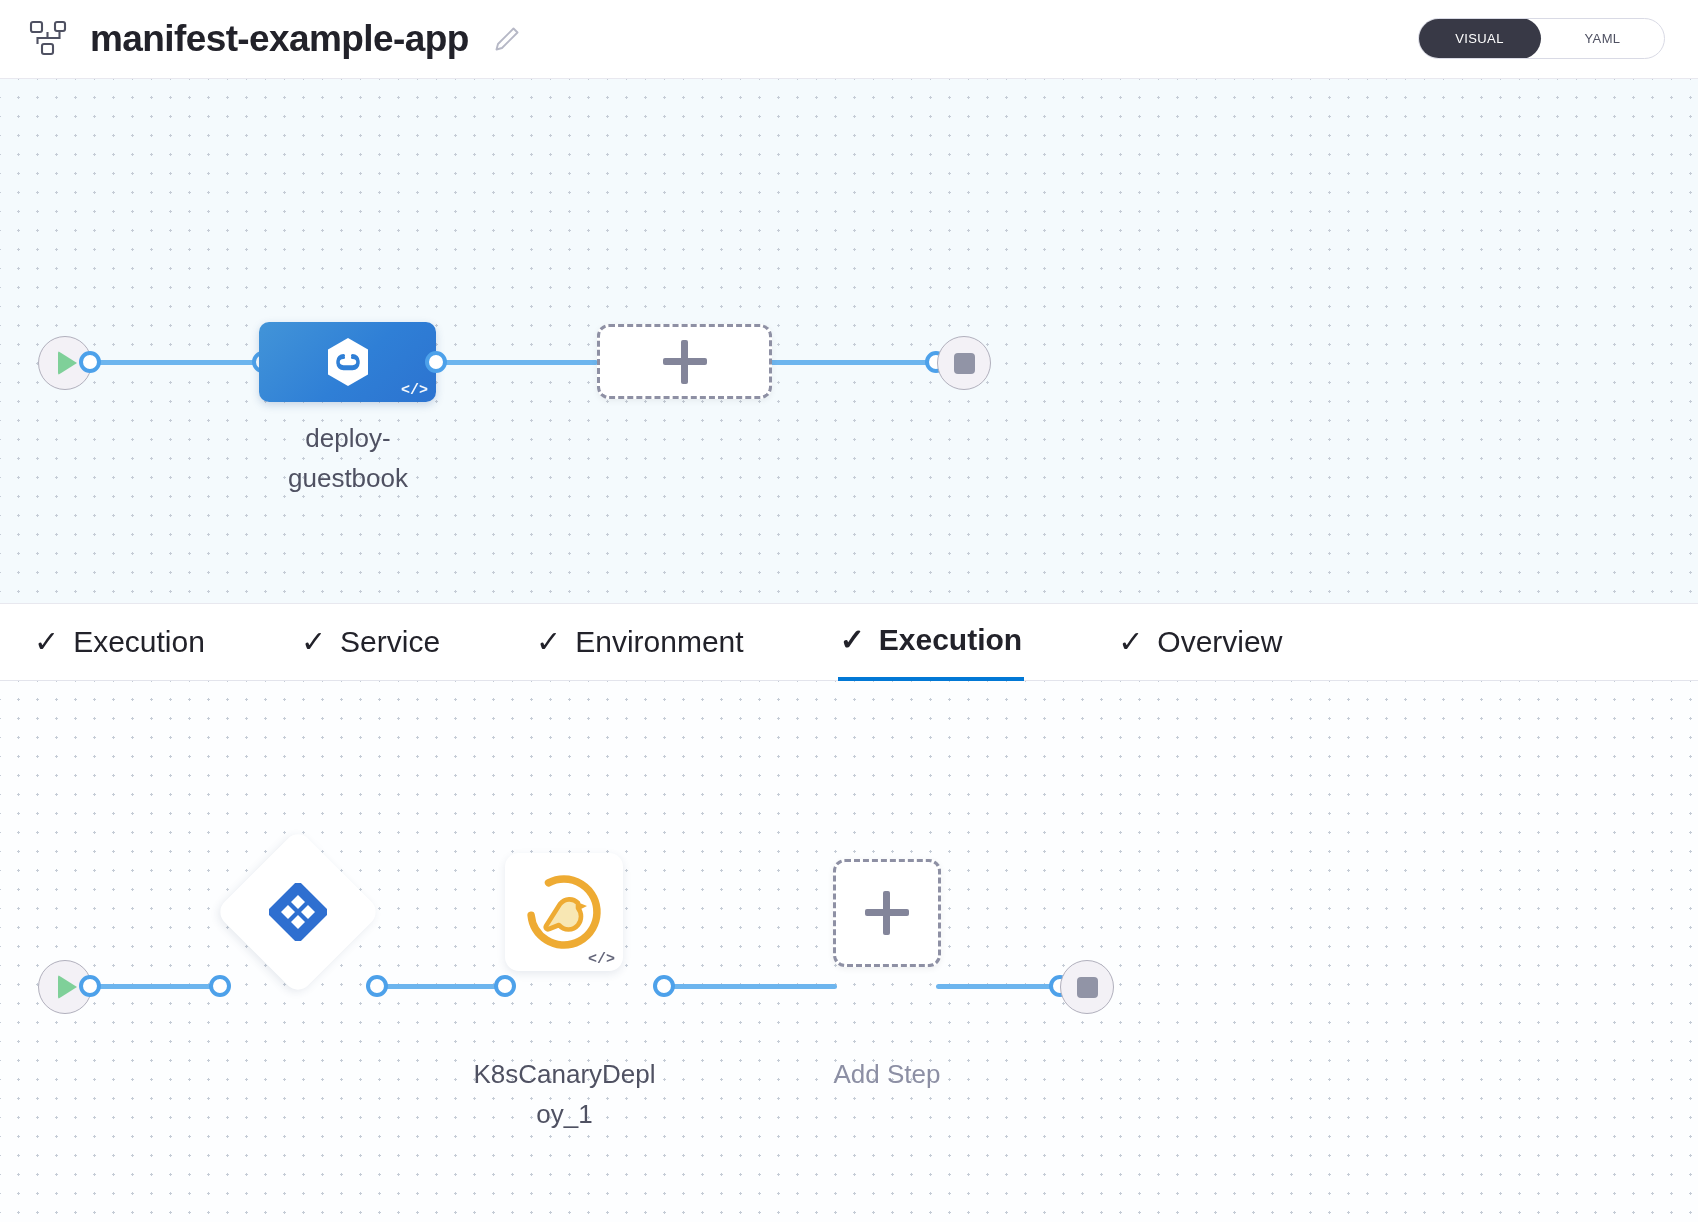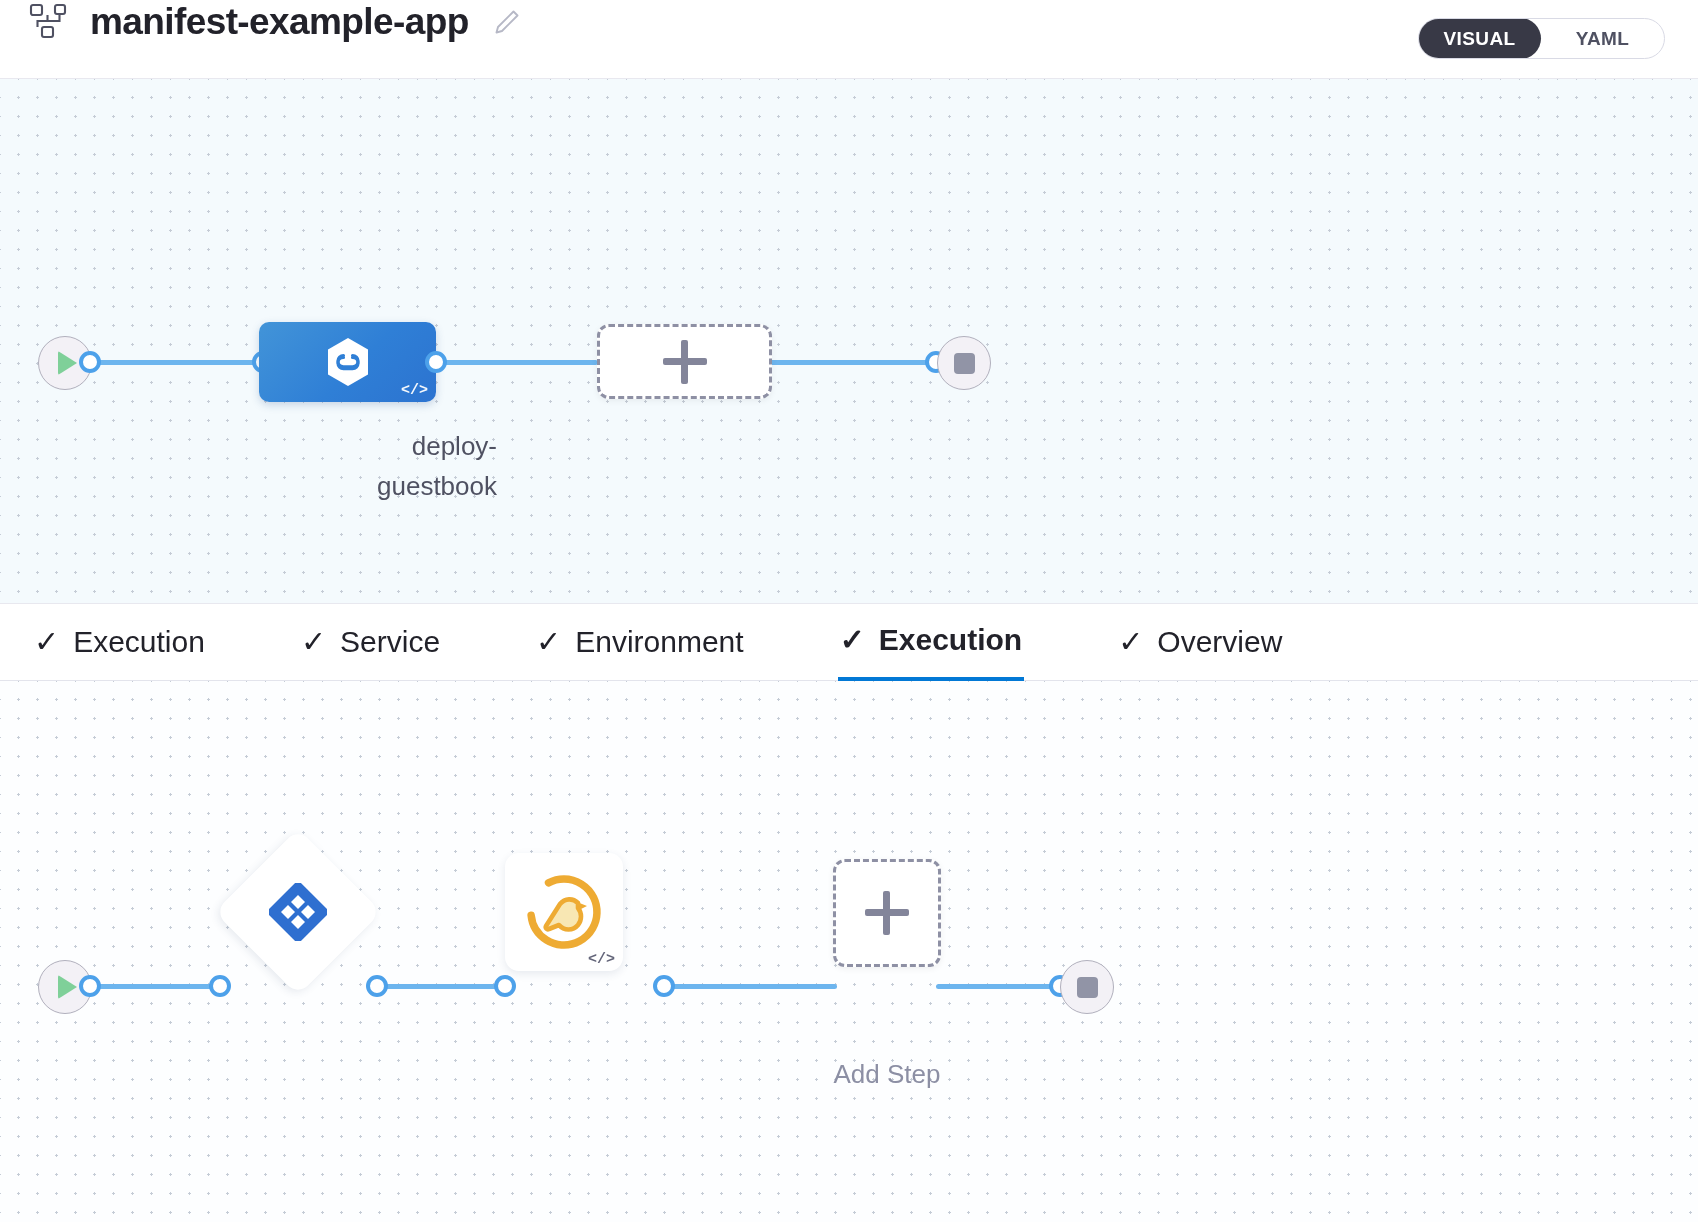--- a/index.html
+++ b/index.html
@@ -9,41 +9,41 @@
     background: #ffffff;
     overflow: hidden;
   }
 
   
   .header {
     position: absolute; top: 0; left: 0;
     width: 1698px; height: 79px;
     background: #ffffff;
     border-bottom: 1px solid #e8e8ef;
-    display: flex; align-items: flex-start;
+    display: flex; align-items: center;
   }
   .header-left { display: flex; align-items: center; padding-left: 26px; }
   .pipeline-icon { width: 44px; height: 44px; flex: 0 0 44px; color: #4f5162; }
   .page-title {
     font-size: 37px; font-weight: 700; color: #22222a;
     letter-spacing: -0.6px; margin-left: 20px; white-space: nowrap;
   }
   .edit-pencil { width: 28px; height: 28px; margin-left: 24px; color: #b6b8c6; }
 
   .toggle-group {
     position: absolute; right: 33px; top: 18px;
     width: 247px; height: 41px;
     border: 1px solid #d9dae5; border-radius: 21px;
     background: #ffffff; display: flex; align-items: center;
     overflow: hidden;
   }
   .toggle-opt {
     flex: 1 1 50%; height: 100%;
     display: flex; align-items: center; justify-content: center;
-    font-size: 19px; font-weight: 700; letter-spacing: 0.4px;
+    font-size: 13px; font-weight: 400; letter-spacing: 0.4px;
     color: #4f5162; cursor: pointer; user-select: none;
   }
   .toggle-opt.active {
     background: #383946; color: #ffffff; border-radius: 21px;
     margin: -1px 0 -1px -1px; height: calc(100% + 2px);
   }
 
   
   .canvas {
     position: absolute; left: 0; width: 1698px;
@@ -195,21 +195,21 @@
     <span class="hex-icon">
       <svg viewBox="0 0 54 54" width="54" height="54">
         <path d="M27 3 L47 14.5 L47 39.5 L27 51 L7 39.5 L7 14.5 Z" fill="#ffffff"></path>
         <path d="M22.5 20.5a5.6 5.6 0 1 0 0 11.2h9a5.6 5.6 0 1 0 0-11.2" fill="none" stroke="#2f7fd6" stroke-width="3.1" stroke-linecap="round"></path>
         <path d="M31.5 22.5a5.6 5.6 0 1 1 0 11.2h-9a5.6 5.6 0 1 1 0-11.2" fill="none" stroke="#2f7fd6" stroke-width="3.1" stroke-linecap="round"></path>
       </svg>
     </span>
     <span class="code-badge">&lt;/&gt;</span>
   </div>
   <div class="dot" style="left:425px; top:272px;"></div>
-  <div class="node-label" style="left:199px; top:347px; width:298px;text-align:right;">deploy-
+  <div class="node-label" style="left:199px; top:339px; width:298px;">deploy-
 guestbook</div>
 
   <div class="add-node" style="left:597px; top:245px; width:175px; height:75px;">
     <span class="plus"></span>
   </div>
 
   <div class="dot" style="left:925px; top:272px;"></div>
   <div class="terminal" style="left:937px; top:257px;">
     <div class="stop-sq"></div>
   </div>
@@ -271,20 +271,22 @@
         <path d="M39 6a33 33 0 1 1-0.1 0" fill="none" stroke="#eeab33" stroke-width="7.5" stroke-linecap="round" transform="rotate(-28 39 39)" stroke-dasharray="168 40"></path>
         <path d="M53 30c-5-5-13-5-18 1L21 53c-1 2 1 4 3 3l10-4c5 6 14 6 19 0 4-5 4-12 0-17z" fill="#f8e7b3"></path>
         <path d="M53 30c-5-5-13-5-18 1L21 53c-1 2 1 4 3 3l10-4c5 6 14 6 19 0 4-5 4-12 0-17z" fill="none" stroke="#eeab33" stroke-width="4.6" stroke-linejoin="round"></path>
         <path d="M52 29l10 4-10 5z" fill="#eeab33"></path>
       </svg>
     </span>
     <span class="code-badge dark">&lt;/&gt;</span>
   </div>
   <div class="dot" style="left:494px; top:294px;"></div>
   <div class="dot" style="left:653px; top:294px;"></div>
+  <div class="node-label" style="left:447px; top:373px; width:235px;">K8sCanaryDepl
+oy_1</div>
 
   <div class="add-node" style="left:833px; top:178px; width:108px; height:108px;">
     <span class="plus"></span>
   </div>
   <div class="node-label muted" style="left:772px; top:373px; width:230px;">Add Step</div>
 
   <div class="dot" style="left:1049px; top:294px;"></div>
   <div class="terminal" style="left:1060px; top:279px;">
     <div class="stop-sq"></div>
   </div>

